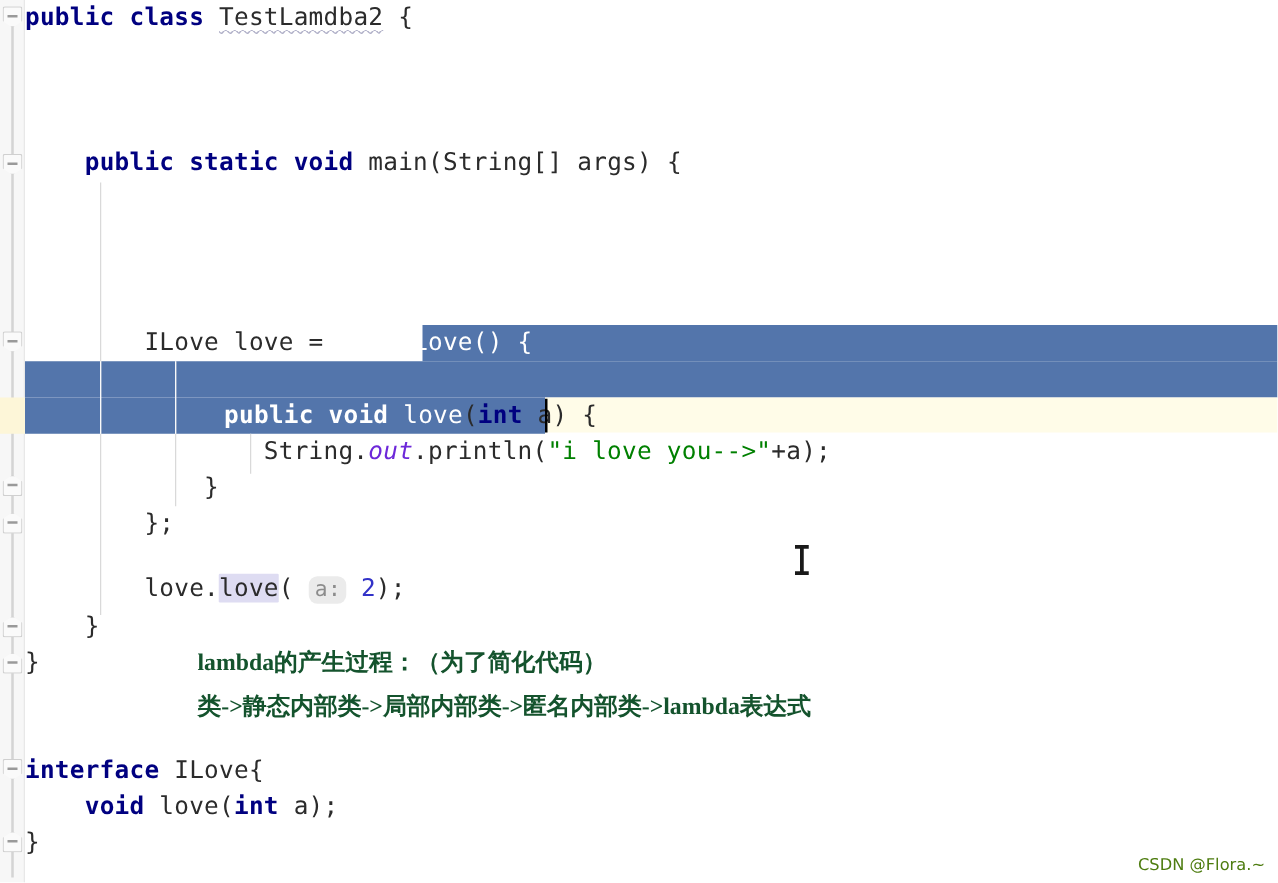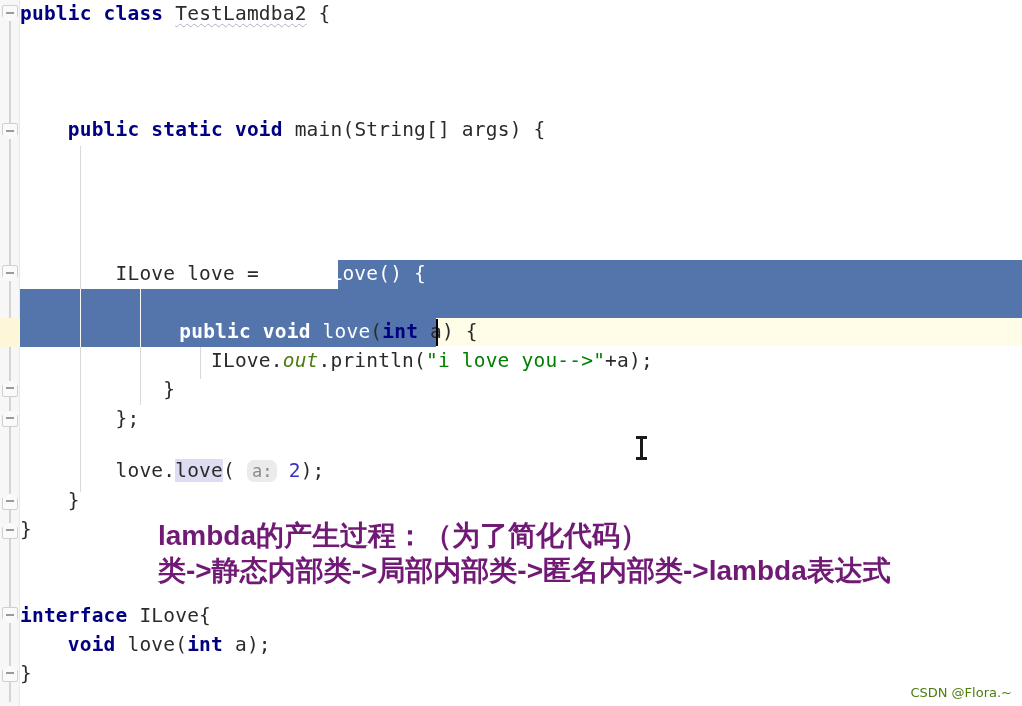--- a/index.html
+++ b/index.html
@@ -92,21 +92,21 @@
     line-height: 28px;
     white-space: pre;
     font-size: 19.5px;
     letter-spacing: .2px;
     color: #202020;
   }
   .kw   { color: #000080; font-weight: bold; }
   .plain{ color: #2b2b2b; }
   .str  { color: #008000; }
   .num  { color: #3232c8; }
-  .stat { color: #4d7c0f; font-style: italic; }
+  .stat { color: #6d28d9; font-style: italic; }
   .onsel{ color: #ffffff; }
   .onsel.kw { color: #ffffff; font-weight: bold; }
 
   .typo {
     text-decoration: underline wavy #b0b0c8;
     text-decoration-thickness: 1px;
     text-underline-offset: 3px;
   }
 
   .ident-hl {
@@ -124,24 +124,24 @@
   
   #caret {
     position: absolute;
     width: 2px;
     background: #000000;
   }
 
   
   .note {
     position: absolute;
-    color: #701a75;
-    font-family: Liberation Sans, sans-serif;
+    color: #14532d;
+    font-family: Liberation Serif, serif;
     font-weight: bold;
-    font-size: 28px;
+    font-size: 19px;
     white-space: pre;
     letter-spacing: 0px;
   }
 
   
   #mouse-cursor {
     position: absolute;
     width: 11px;
     height: 24px;
   }
@@ -226,21 +226,21 @@
 
     <div class="line" style="top:0px; left:20px;"><span class="kw">public</span><span class="plain"> </span><span class="kw">class</span><span class="plain"> </span><span class="plain typo">TestLamdba2</span><span class="plain"> </span><span class="plain">{</span></div>
 
     <div class="line" style="top:116px; left:20px;"><span>    </span><span class="kw">public</span><span class="plain"> </span><span class="kw">static</span><span class="plain"> </span><span class="kw">void</span><span class="plain"> </span><span class="plain">main</span><span class="plain">(</span><span class="plain">String[]</span><span class="plain"> args</span><span class="plain">)</span><span class="plain"> {</span></div>
 
     <div class="line" style="top:260px; left:20px;"><span>        </span><span class="plain">ILove</span><span class="plain"> love </span><span class="plain">= </span><span class="onsel kw">new</span><span class="onsel"> ILove() {</span></div>
 
 
     <div class="line" style="top:318px; left:20px;padding-left:16px;"><span>            </span><span class="onsel kw">public</span><span class="onsel kw"> void</span><span class="onsel"> love</span><span class="plain">(</span><span class="kw">int</span><span class="plain"> a) {</span></div>
 
-    <div class="line" style="top:347px; left:20px;"><span>                </span><span class="plain">ILove.</span><span class="stat">out</span><span class="plain">.println(</span><span class="str">"i love you--&gt;"</span><span class="plain">+a);</span></div>
+    <div class="line" style="top:347px; left:20px;"><span>                </span><span class="plain">String.</span><span class="stat">out</span><span class="plain">.println(</span><span class="str">"i love you--&gt;"</span><span class="plain">+a);</span></div>
 
     <div class="line" style="top:376px; left:20px;"><span>            </span><span class="plain">}</span></div>
 
     <div class="line" style="top:405px; left:20px;"><span>        </span><span class="plain">};</span></div>
 
     <div class="line" style="top:457px; left:20px;"><span>        </span><span class="plain">love.</span><span class="plain ident-hl">love</span><span class="plain">( </span><span class="inlay">a:</span><span class="num"> 2</span><span class="plain">);</span></div>
 
     <div class="line" style="top:487px; left:20px;"><span>    </span><span class="plain">}</span></div>
 
     <div class="line" style="top:516px; left:20px;"><span class="plain">}</span></div>

